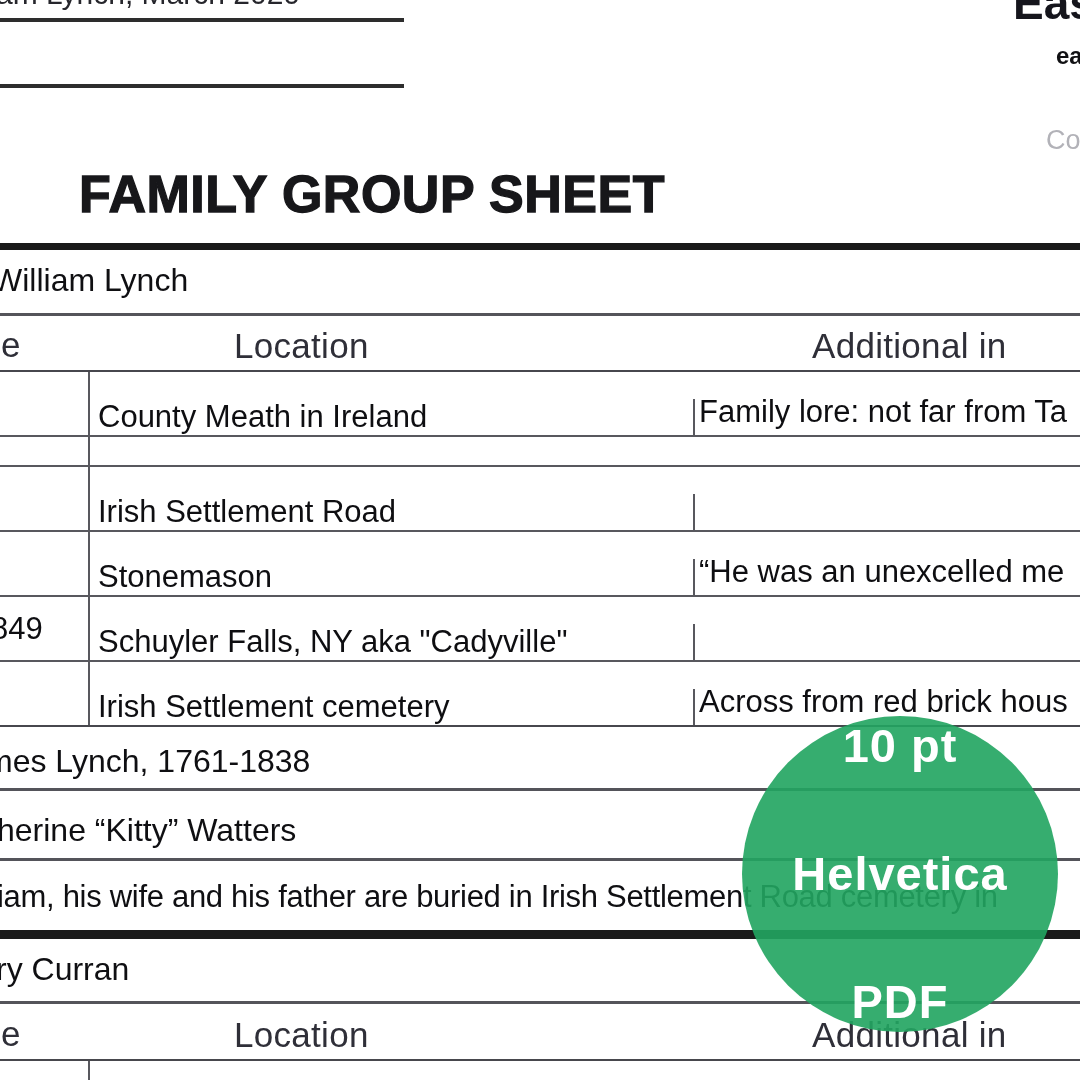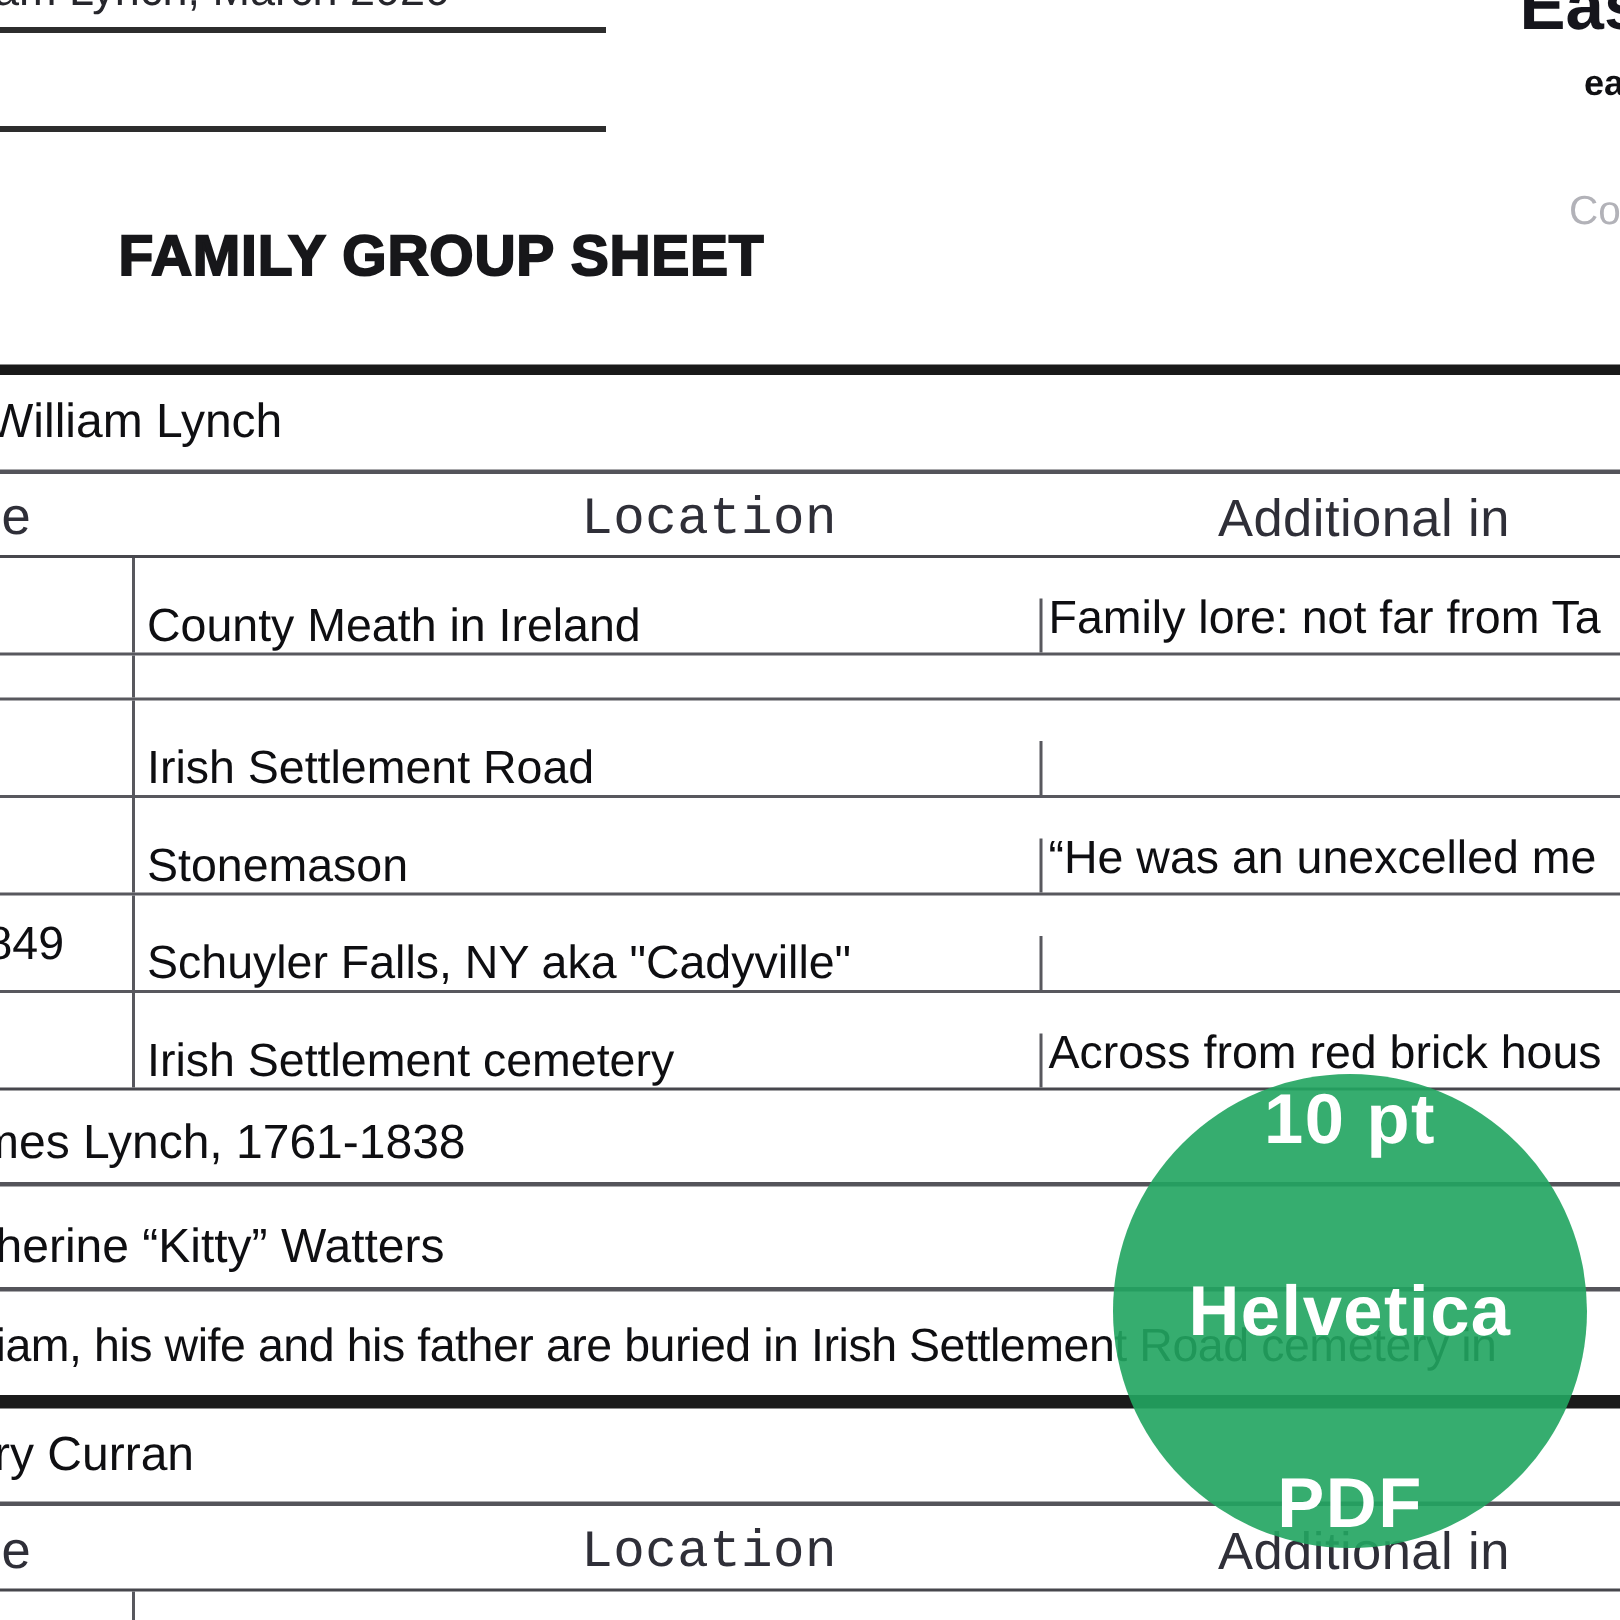--- a/index.html
+++ b/index.html
@@ -19,34 +19,34 @@
   .sig-line.a { top: 18px; }
   .sig-line.b { top: 84px; }
 
   
   .brand-frag { left: 1013px; top: -24px; font-size: 46px; font-weight: 700; color: #15151c; }
   .brand-sub-frag { left: 1056px; top: 42px; font-size: 24px; font-weight: 700; color: #101013; }
   .copyright-frag { left: 1046px; top: 125px; font-size: 27px; color: #b2b2b8; }
 
   
   .doc-title {
-    left: 79px; top: 150px;
-    font-size: 38px; font-weight: 700; letter-spacing: 0.5px;
+    left: 79px; top: 164px;
+    font-size: 52px; font-weight: 700; letter-spacing: 0.5px;
     color: #17171a;
     -webkit-text-stroke: 1.3px #17171a;
   }
   .title-rule { left: 0; top: 243px; width: 1080px; height: 7px; background: #191919; }
 
   
   .name-frag { font-size: 32px; color: #0f0f12; }
   .thin-line { left: 0; width: 1080px; height: 2.5px; background: #54545a; }
 
   
   .thead-label { font-size: 35px; color: #2f2f38; letter-spacing: 0.3px; }
-  .thead-center { left: 258px; width: 300px; text-align: right; font-family: Liberation Mono, monospace; }
+  .thead-center { left: 234px; width: 300px; text-align: left; }
   .thead-right { left: 812px; }
 
   
   .grid-table {
     position: absolute; left: 0; width: 1080px;
     border-top: 2.5px solid #47474d;
     box-sizing: border-box;
     display: flex; flex-direction: column;
   }
   .t1 { top: 370px; height: 357px; border-bottom: 2.5px solid #47474d; }

